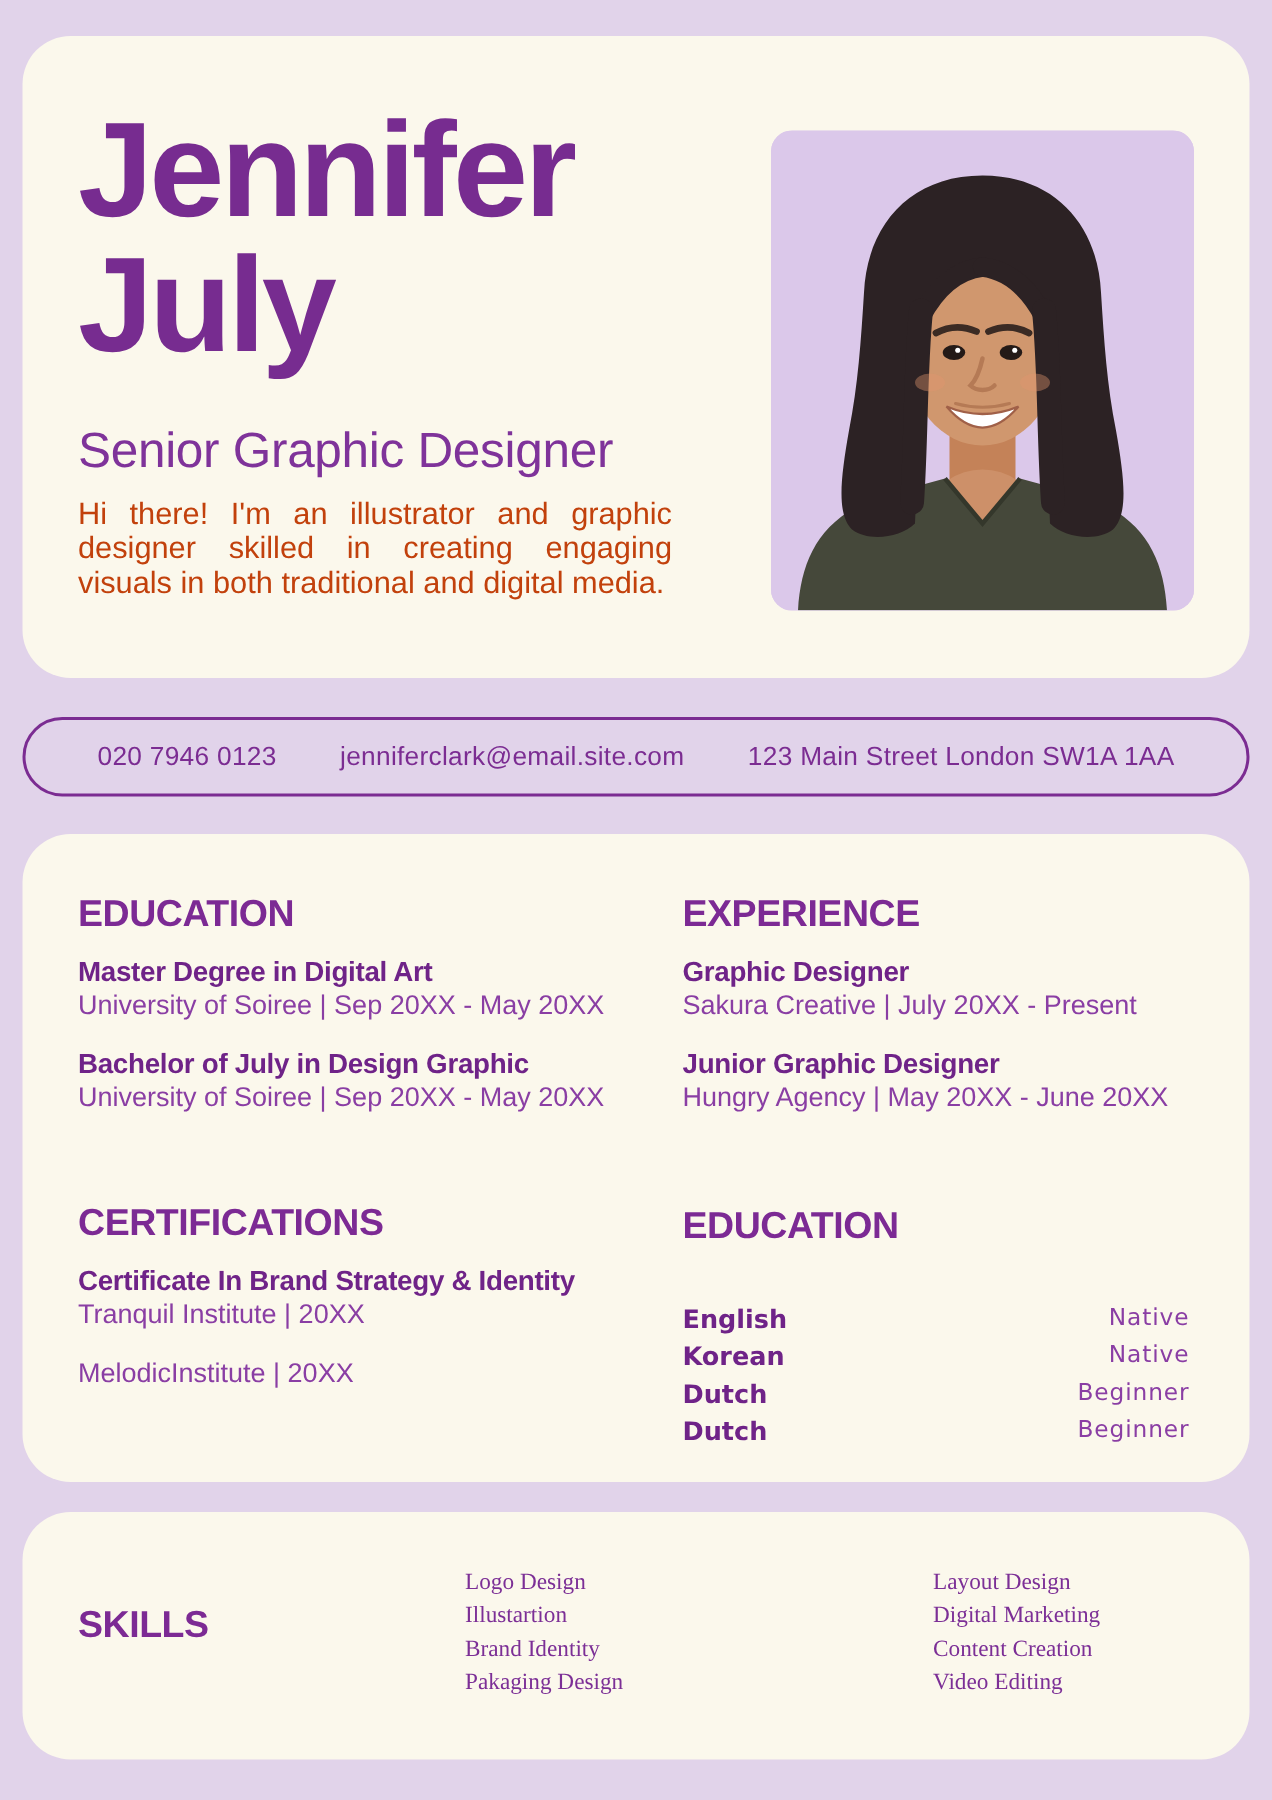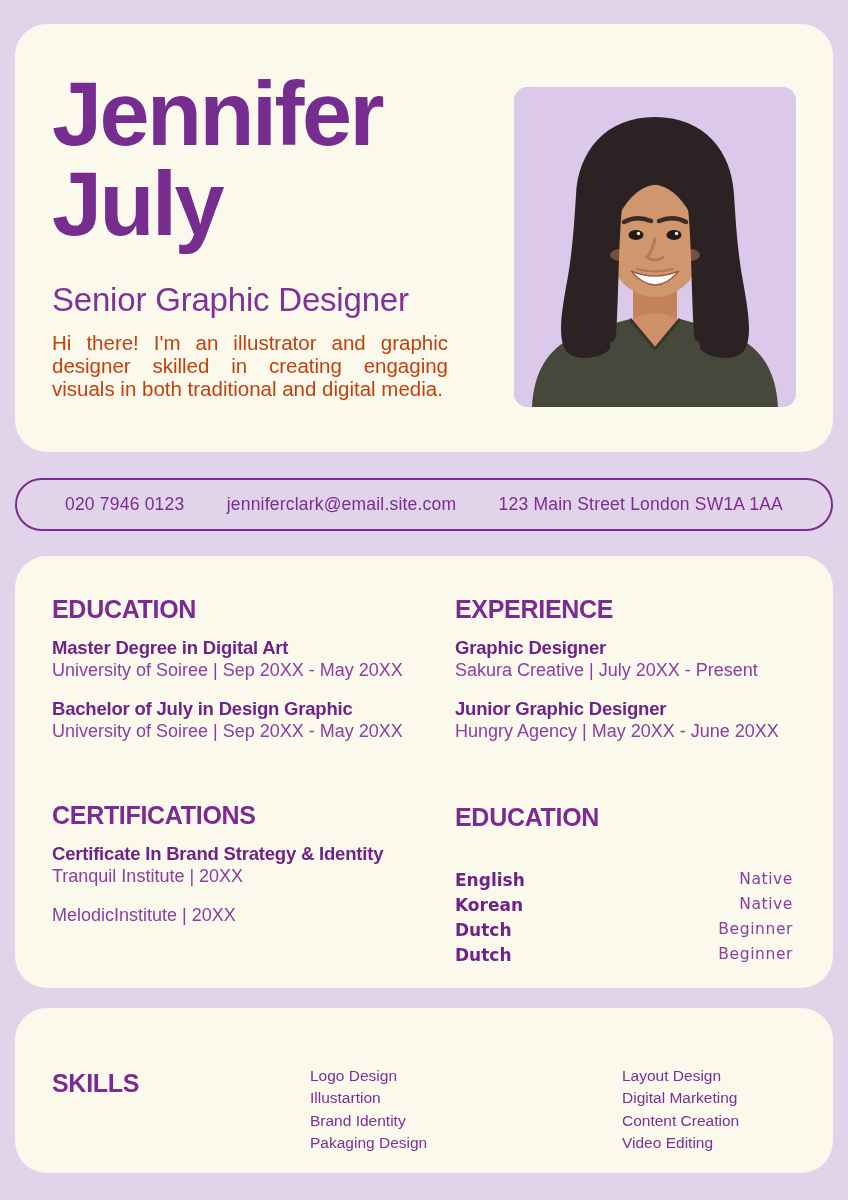--- a/index.html
+++ b/index.html
@@ -73,22 +73,22 @@
   .lang-level {
     font-family:"DejaVu Sans", sans-serif;
     font-size:15.5px; color:#8A3EA4; letter-spacing:0.6px;
     position:relative; top:-2px;
   }
   
   .skills-card { top:1008px; height:165px; }
   .skills-title { position:absolute; left:37px; top:62px; margin:0; }
   .skill-col {
     position:absolute; top:36px; list-style:none;
-    font-family:Liberation Sans, sans-serif;
-    font-size:15.5px; line-height:22.4px; color:#7C2F96;margin-top:21px;
+    font-family:Liberation Serif, serif;
+    font-size:15.5px; line-height:22.4px; color:#7C2F96;
   }
   .skill-col-1 { left:295px; }
   .skill-col-2 { left:607px; }
 </style>
 </head>
 <body>
 
 <div class="card hero">
   <h1 class="name">
     <span>Jennifer</span>

